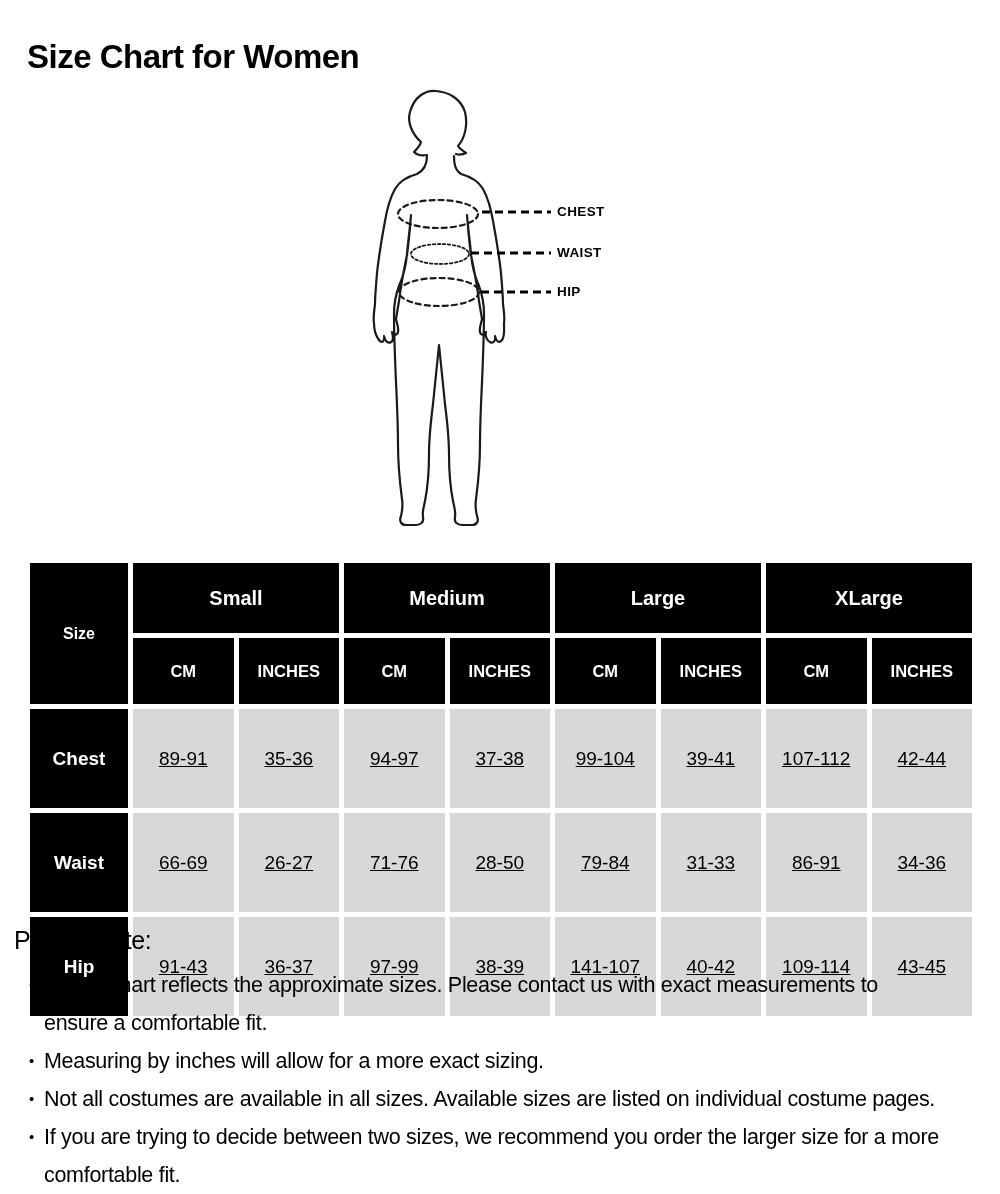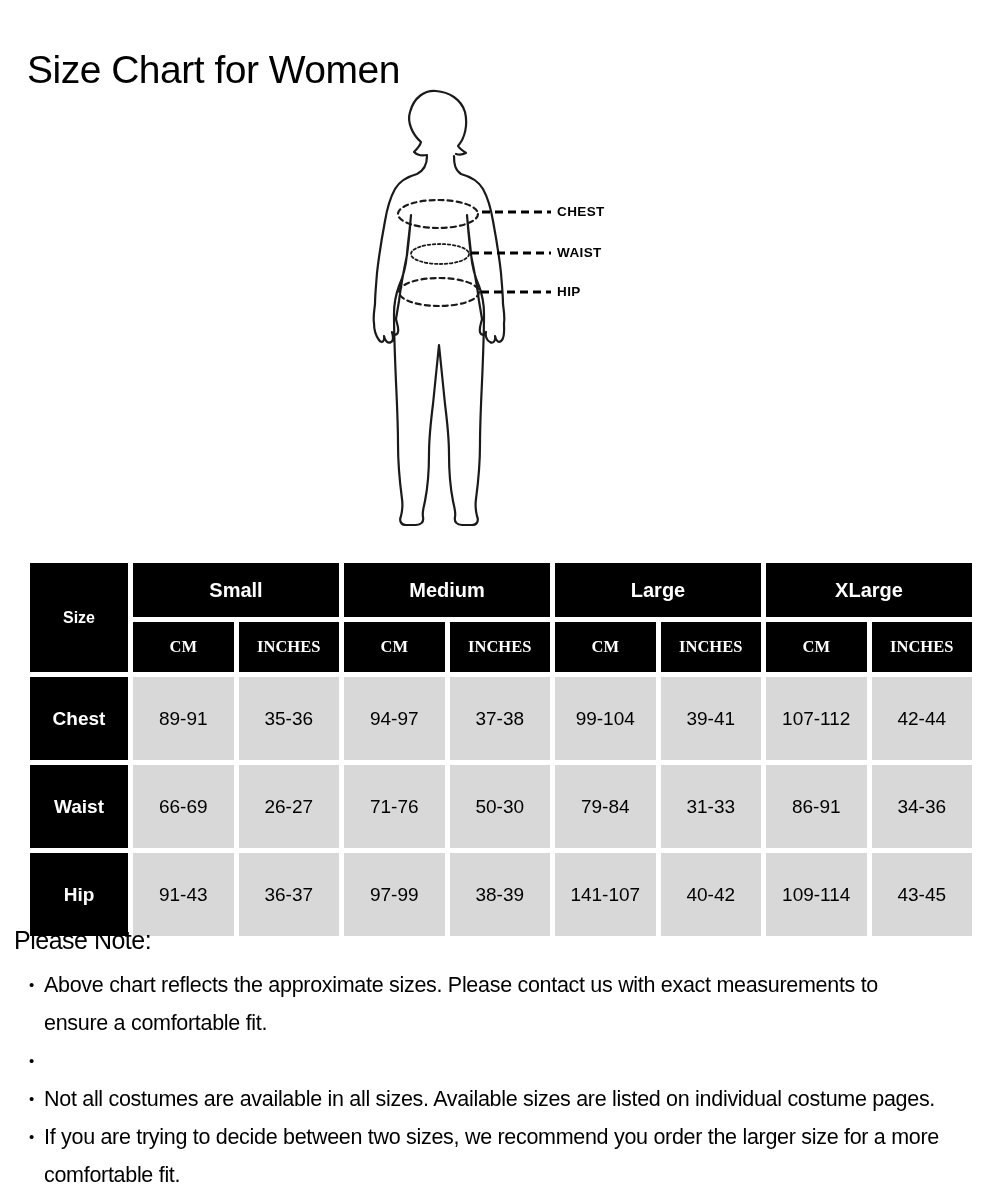--- a/index.html
+++ b/index.html
@@ -13,23 +13,23 @@
     height: 1194px;
     overflow: hidden;
     font-family: "Liberation Sans", sans-serif;
     color: #000000;
   }
 
   
   .page-title {
     position: absolute;
     left: 27px;
-    top: 22px;
-    font-size: 39px;
-    font-weight: normal;
+    top: 16px;
+    font-size: 33px;
+    font-weight: bold;
     letter-spacing: -0.5px;
     white-space: nowrap;
   }
 
   
   .figure-wrap {
     position: absolute;
     left: 350px;
     top: 85px;
     width: 310px;
@@ -56,55 +56,55 @@
     left: 25px;
     top: 558px;
     width: 952px;
     border-collapse: separate;
     border-spacing: 5px;
     table-layout: fixed;
   }
   .size-table th, .size-table td {
     text-align: center;
     vertical-align: middle;
-    padding: 4px;
+    padding: 12px;
   }
   .size-table .hdr {
     background: #000000;
     color: #ffffff;
     font-weight: bold;
     font-size: 20px;
     height: 46px;
   }
   .size-table .unit {
     background: #000000;
     color: #ffffff;
     font-weight: bold;
     font-size: 16.5px;
     height: 42px;
-    font-family: Liberation Serif, serif;
   }
   .size-table .corner {
     background: #000000;
     color: #ffffff;
     font-weight: bold;
     font-size: 16px;
   }
   .size-table .rowlabel {
     background: #000000;
     color: #ffffff;
     font-weight: bold;
     font-size: 19px;
     height: 75px;
   }
   .size-table .dcell {
     background: #d8d8d8;
     color: #000000;
     font-size: 19px;
     height: 75px;
+    text-decoration: underline;
   }
 
   
   .notes {
     position: absolute;
     left: 14px;
     top: 924px;
     width: 1100px;
   }
   .notes-heading {
@@ -264,21 +264,21 @@
       <td class="dcell">99-104</td>
       <td class="dcell">39-41</td>
       <td class="dcell">107-112</td>
       <td class="dcell">42-44</td>
     </tr>
     <tr>
       <th class="rowlabel">Waist</th>
       <td class="dcell">66-69</td>
       <td class="dcell">26-27</td>
       <td class="dcell">71-76</td>
-      <td class="dcell">50-30</td>
+      <td class="dcell">28-50</td>
       <td class="dcell">79-84</td>
       <td class="dcell">31-33</td>
       <td class="dcell">86-91</td>
       <td class="dcell">34-36</td>
     </tr>
     <tr>
       <th class="rowlabel">Hip</th>
       <td class="dcell">91-43</td>
       <td class="dcell">36-37</td>
       <td class="dcell">97-99</td>
@@ -293,20 +293,21 @@
 
 <div class="notes">
   <p class="notes-heading">Please Note:</p>
   <div class="note-item">
     <span class="bullet">•</span>
     <div class="note-text">Above chart reflects the approximate sizes. Please contact us with exact measurements to
 ensure a comfortable fit.</div>
   </div>
   <div class="note-item">
     <span class="bullet">•</span>
+    <div class="note-text">Measuring by inches will allow for a more exact sizing.</div>
   </div>
   <div class="note-item">
     <span class="bullet">•</span>
     <div class="note-text">Not all costumes are available in all sizes. Available sizes are listed on individual costume pages.</div>
   </div>
   <div class="note-item">
     <span class="bullet">•</span>
     <div class="note-text">If you are trying to decide between two sizes, we recommend you order the larger size for a more
 comfortable fit.</div>
   </div>

